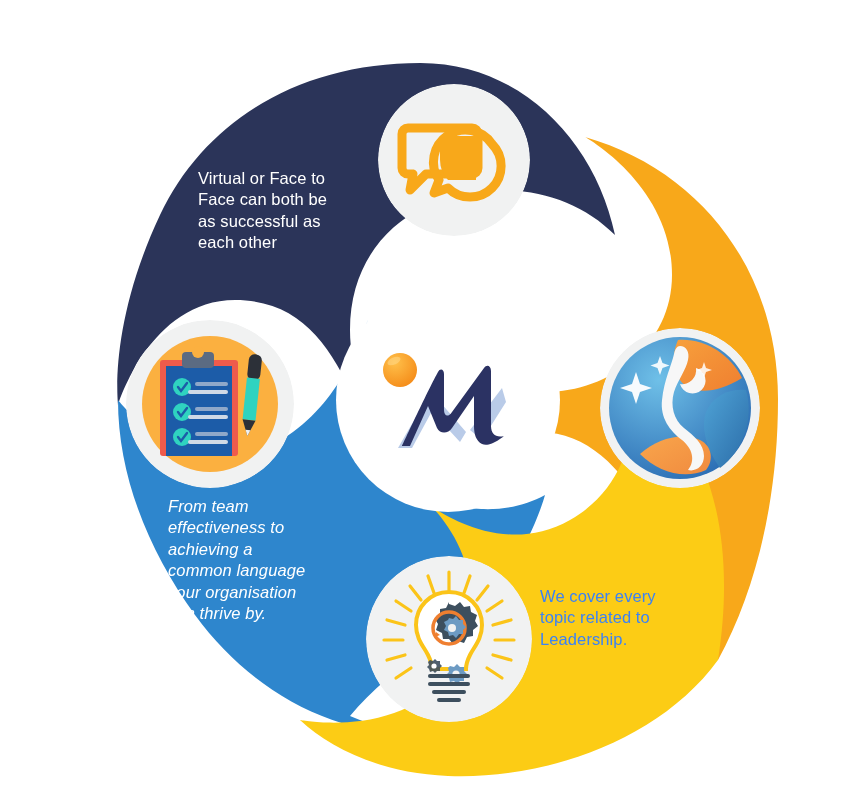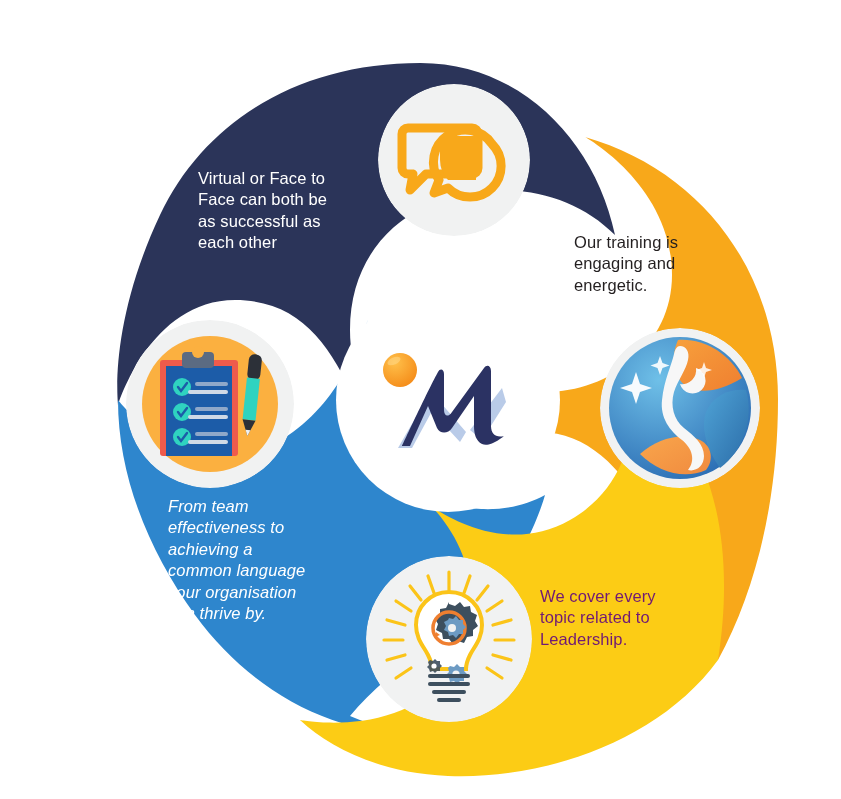--- a/index.html
+++ b/index.html
@@ -54,21 +54,21 @@
     width: 196px;
     font-size: 16.5px;
     color: #ffffff;
     font-style: italic;
   }
   #text-bottomright {
     left: 540px;
     top: 586px;
     width: 176px;
     font-size: 16.5px;
-    color: #701a75;
+    color: #3b82f6;
   }
   .icon-wrap {
     position: absolute;
     border-radius: 50%;
     overflow: hidden;
   }
   #icon-chat      { left: 378px; top: 84px;  width: 152px; height: 152px; }
   #icon-checklist { left: 126px; top: 320px; width: 168px; height: 168px; }
   #icon-growth    { left: 600px; top: 328px; width: 160px; height: 160px; }
   #icon-bulb      { left: 366px; top: 556px; width: 166px; height: 166px; }
@@ -152,23 +152,20 @@
              C700,420 740,520 718,660 Z"></path>
 
     <circle cx="448" cy="400" r="112" fill="#ffffff"></circle>
   </svg>
 
   <div class="quad-text" id="text-topleft">Virtual or Face to
 Face can both be
 as successful as
 each other</div>
 
-  <div class="quad-text" id="text-topright">Our  training is
-engaging and
-energetic.</div>
 
   <div class="quad-text" id="text-bottomleft">From team
 effectiveness to
 achieving a
 common language
 your organisation
 can thrive by.</div>
 
   <div class="quad-text" id="text-bottomright">We cover every
 topic related to

